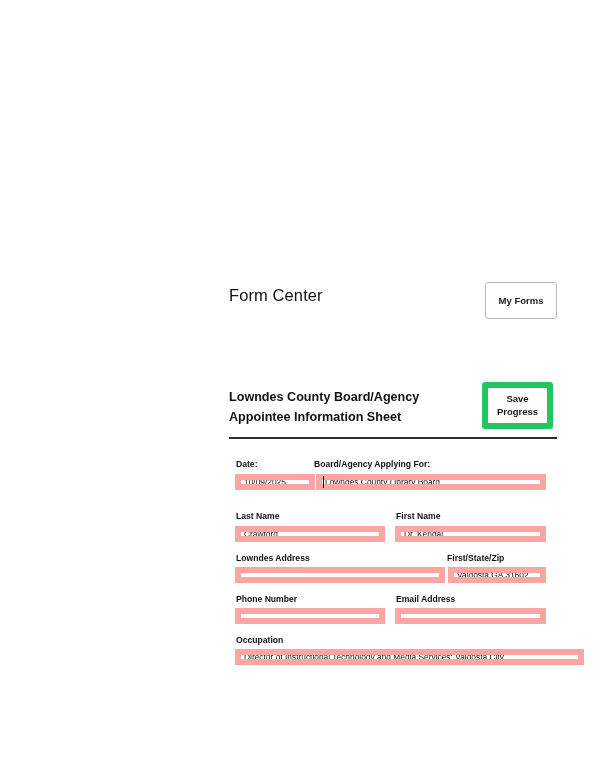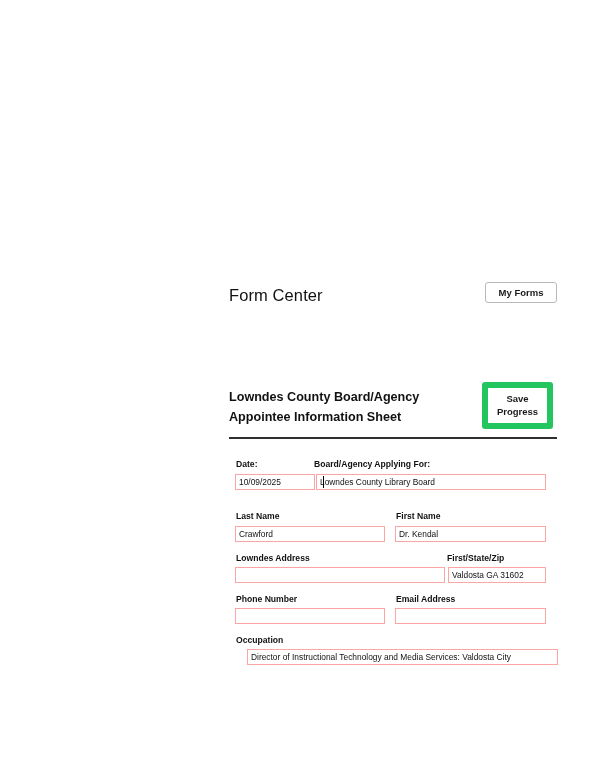--- a/index.html
+++ b/index.html
@@ -41,21 +41,21 @@
     font-weight: normal;
     letter-spacing: 0.1px;
     color: #111111;
     white-space: nowrap;
   }
   .my-forms-button {
     position: absolute;
     left: 256px;
     top: 0px;
     width: 72px;
-    height: 21px;
+    height: 37px;
     border: 1px solid #b9b9b9;
     border-radius: 3px;
     background: #ffffff;
     font-size: 9.5px;
     font-weight: bold;
     color: #1a1a1a;
     display: flex;
     align-items: center;
     justify-content: center;
     box-sizing: border-box;
@@ -122,21 +122,21 @@
     position: absolute;
     font-size: 8.6px;
     font-weight: bold;
     color: #111111;
     white-space: nowrap;
   }
 
   .text-input {
     position: absolute;
     height: 16px;
-    border: 1px solid #fca5a5;
+    border: 6px solid #fca5a5;
     background: #ffffff;
     box-sizing: border-box;
     font-family: "Liberation Sans", sans-serif;
     font-size: 8.4px;
     color: #111111;
     padding: 0 3px;
     line-height: 14px;
     outline: none;
     border-radius: 0;
   }
@@ -165,21 +165,21 @@
   #lbl-city          { left: 218px; top: 101px; }
   #in-street         { left: 6px;   top: 115px; width: 210px; }
   #in-city           { left: 219px; top: 115px; width: 98px; }
 
   #lbl-phone         { left: 7px;   top: 142px; }
   #lbl-email         { left: 167px; top: 142px; }
   #in-phone          { left: 6px;   top: 156px; width: 150px; }
   #in-email          { left: 166px; top: 156px; width: 151px; }
 
   #lbl-occupation    { left: 7px;   top: 183px; }
-  #in-occupation     { left: 6px;   top: 197px; width: 311px; margin-left: 12px; }
+  #in-occupation     { left: 6px;   top: 197px; width: 349px; }
 </style>
 </head>
 <body>
 
 <div class="page">
 
   <div class="form-center-row">
     <div class="form-center-title">Form Center</div>
     <div class="my-forms-button">My Forms</div>
   </div>

